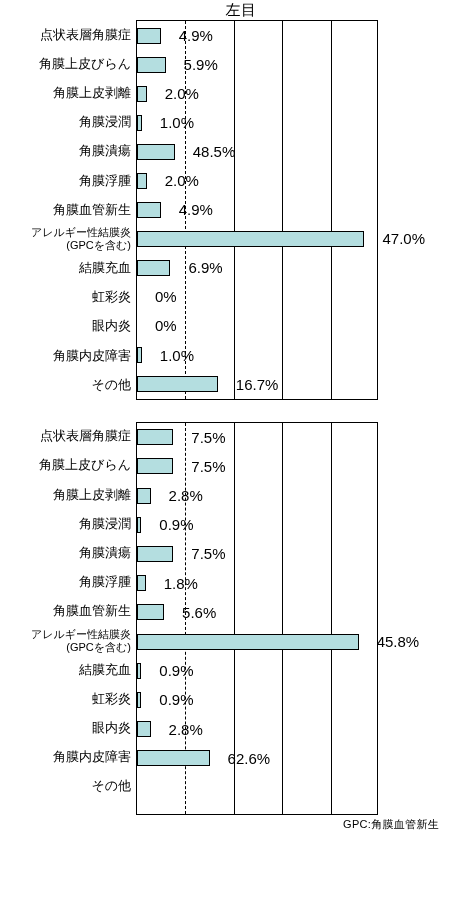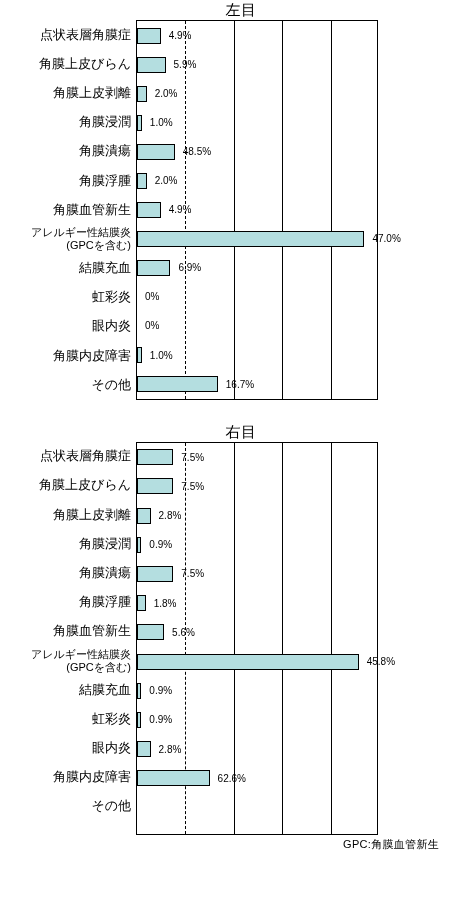--- a/index.html
+++ b/index.html
@@ -96,23 +96,23 @@
 
   .bar {
     height: 16px;
     background: #b4dee0;
     border: 1.3px solid #000;
     box-sizing: border-box;
     flex: 0 0 auto;
   }
 
   .bar-value {
-    font-size: 10px;
+    font-size: 15px;
     line-height: 15px;
-    padding-left: 8px;
+    padding-left: 18px;
     white-space: nowrap;
     position: relative;
     z-index: 3;
   }
 
   .footnote {
     text-align: right;
     font-size: 11px;
     line-height: 14px;
     padding-right: 10px;
@@ -200,21 +200,20 @@
             <div class="bar-row" style="height: 29.2px;">
               <div class="bar" style="width: 80.828px;"></div>
               <div class="bar-value">16.7%</div>
             </div>
           </div>
         </div>
       </div>
     </div>
     <div class="spacer-gap"></div>
     <div class="chart-block">
-      <div class="chart-title">右目</div>
       <div class="plot-wrap">
         <div class="labels-col">
           <div class="row-label" style="height: 29.2px;">点状表層角膜症</div>
           <div class="row-label" style="height: 29.2px;">角膜上皮びらん</div>
           <div class="row-label" style="height: 29.2px;">角膜上皮剥離</div>
           <div class="row-label" style="height: 29.2px;">角膜浸潤</div>
           <div class="row-label" style="height: 29.2px;">角膜潰瘍</div>
           <div class="row-label" style="height: 29.2px;">角膜浮腫</div>
           <div class="row-label" style="height: 29.2px;">角膜血管新生</div>
           <div class="row-label two-line" style="height: 29.2px;">アレルギー性結膜炎

